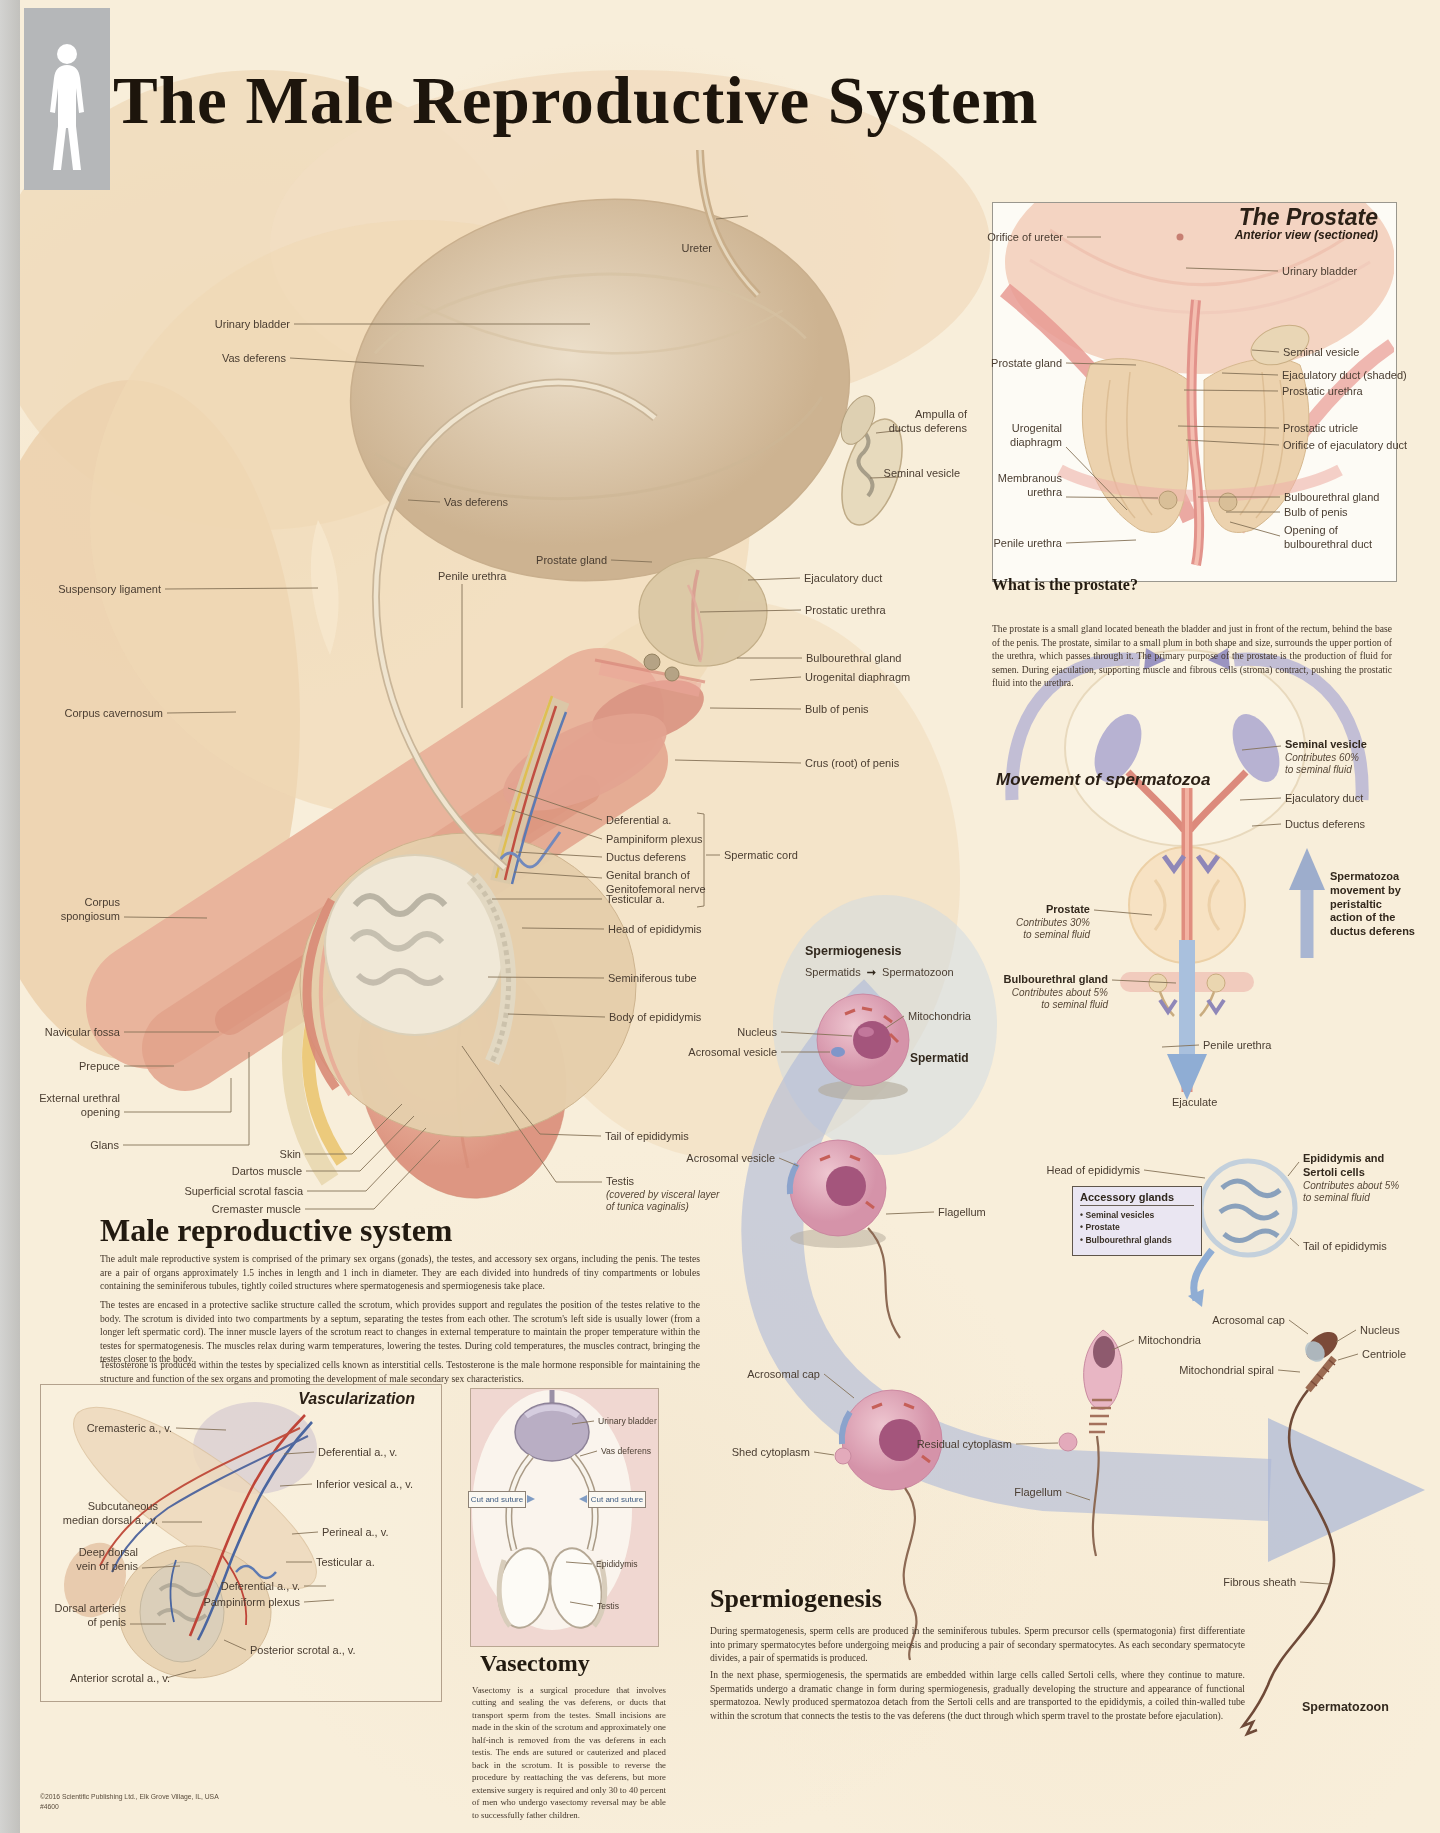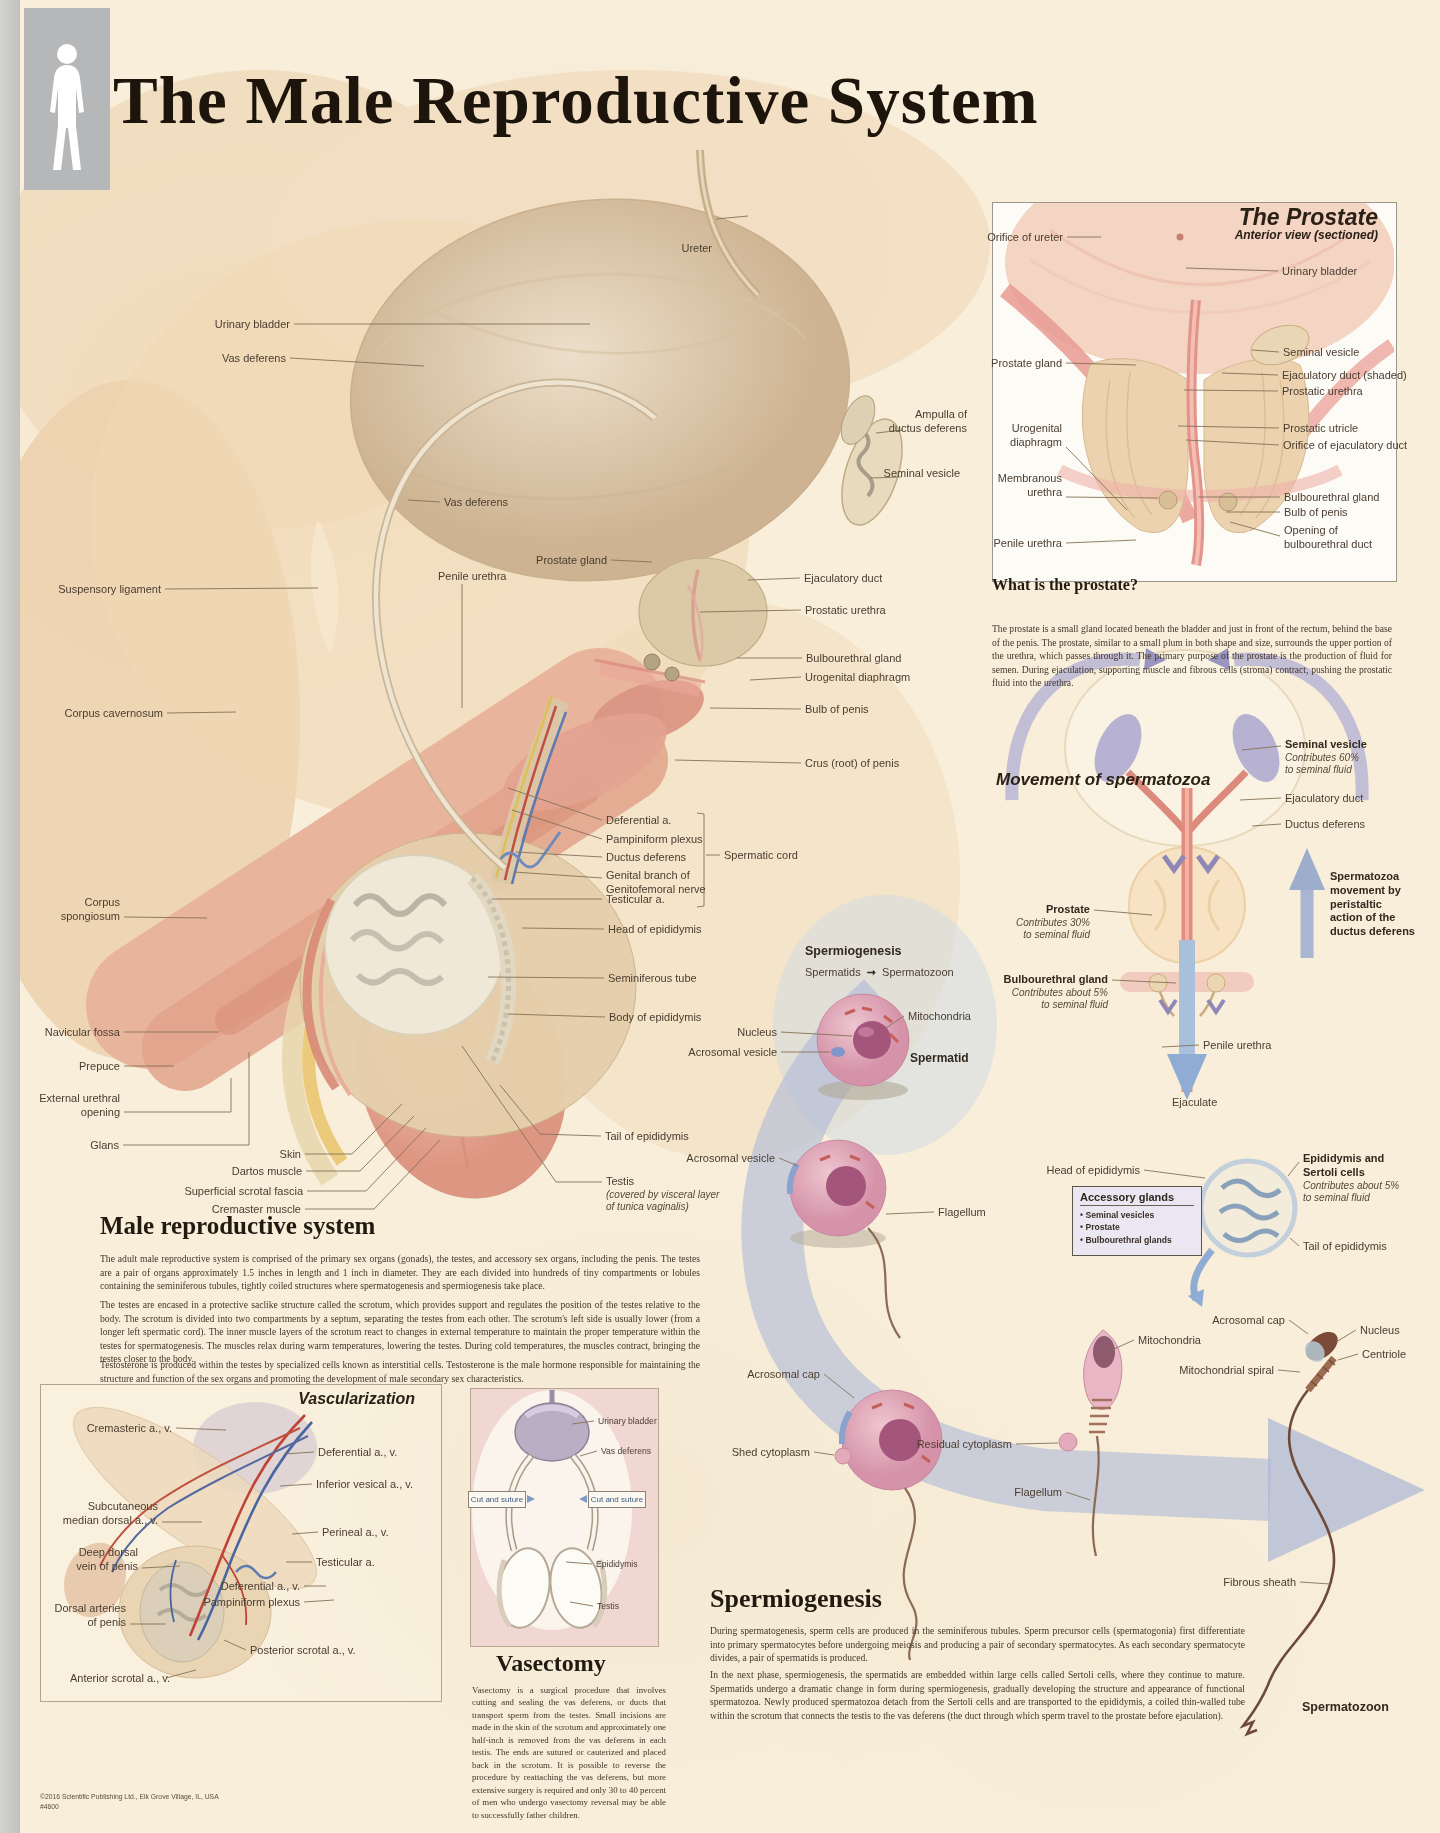--- a/index.html
+++ b/index.html
@@ -504,21 +504,21 @@
 
   <div class="block h-italic" style="left:996px;top:734px;font-size:17px;margin-top:36px;">Movement of spermatozoa</div>
 
   <div class="block" style="left:805px;top:944px;font-size:12.5px;font-weight:700;color:#32281d;">Spermiogenesis</div>
   <div class="block" style="left:805px;top:966px;font-size:11px;">
     <span>Spermatids</span>
     <span style="color:#32281d;font-weight:700;">&nbsp;➞&nbsp;</span>
     <span>Spermatozoon</span>
   </div>
 
-  <div class="block serif-h" style="left:100px;top:1212px;font-size:25px;">Male reproductive system</div>
+  <div class="block serif-h" style="left:100px;top:1212px;font-size:32px;">Male reproductive system</div>
   <div class="block bodytext" style="left:100px;top:1252px;width:600px;">The adult male reproductive system is comprised of the primary sex organs (gonads), the testes, and accessory sex organs, including the penis. The testes are a pair of organs approximately 1.5 inches in length and 1 inch in diameter. They are each divided into hundreds of tiny compartments or lobules containing the seminiferous tubules, tightly coiled structures where spermatogenesis and spermiogenesis take place.</div>
   <div class="block bodytext" style="left:100px;top:1298px;width:600px;">The testes are encased in a protective saclike structure called the scrotum, which provides support and regulates the position of the testes relative to the body. The scrotum is divided into two compartments by a septum, separating the testes from each other. The scrotum's left side is usually lower (from a longer left spermatic cord). The inner muscle layers of the scrotum react to changes in external temperature to maintain the proper temperature within the testes for spermatogenesis. The muscles relax during warm temperatures, lowering the testes. During cold temperatures, the muscles contract, bringing the testes closer to the body.</div>
   <div class="block bodytext" style="left:100px;top:1358px;width:600px;">Testosterone is produced within the testes by specialized cells known as interstitial cells. Testosterone is the male hormone responsible for maintaining the structure and function of the sex organs and promoting the development of male secondary sex characteristics.</div>
 
   <div class="block h-italic" style="left:40px;top:1390px;width:375px;text-align:right;font-size:16px;">Vascularization</div>
 
   <div class="acc-box">
     <div class="acc-title">Accessory glands</div>
     <div class="acc-item">• Seminal vesicles</div>
     <div class="acc-item">• Prostate</div>
@@ -527,21 +527,21 @@
 
   <div class="cut-box" style="left:468px;top:1491px;">
     <span>Cut and suture</span>
     <span class="cut-arrow right"></span>
   </div>
   <div class="cut-box" style="left:588px;top:1491px;">
     <span class="cut-arrow left"></span>
     <span>Cut and suture</span>
   </div>
 
-  <div class="block serif-h" style="left:496px;top:1650px;font-size:24px;">Vasectomy</div>
+  <div class="block serif-h" style="left:480px;top:1650px;font-size:24px;">Vasectomy</div>
   <div class="block bodytext" style="left:472px;top:1684px;width:194px;font-size:8.8px;">Vasectomy is a surgical procedure that involves cutting and sealing the vas deferens, or ducts that transport sperm from the testes. Small incisions are made in the skin of the scrotum and approximately one half-inch is removed from the vas deferens in each testis. The ends are sutured or cauterized and placed back in the scrotum. It is possible to reverse the procedure by reattaching the vas deferens, but more extensive surgery is required and only 30 to 40 percent of men who undergo vasectomy reversal may be able to successfully father children.</div>
 
   <div class="block serif-h" style="left:710px;top:1584px;font-size:26px;">Spermiogenesis</div>
   <div class="block bodytext" style="left:710px;top:1624px;width:535px;">During spermatogenesis, sperm cells are produced in the seminiferous tubules. Sperm precursor cells (spermatogonia) first differentiate into primary spermatocytes before undergoing meiosis and producing a pair of secondary spermatocytes. As each secondary spermatocyte divides, a pair of spermatids is produced.</div>
   <div class="block bodytext" style="left:710px;top:1668px;width:535px;">In the next phase, spermiogenesis, the spermatids are embedded within large cells called Sertoli cells, where they continue to mature. Spermatids undergo a dramatic change in form during spermiogenesis, gradually developing the structure and appearance of functional spermatozoa. Newly produced spermatozoa detach from the Sertoli cells and are transported to the epididymis, a coiled thin-walled tube within the scrotum that connects the testis to the vas deferens (the duct through which sperm travel to the prostate before ejaculation).</div>
 
   <div class="copyright">
     <div>©2016 Scientific Publishing Ltd., Elk Grove Village, IL, USA</div>
     <div>#4600</div>
   </div>

